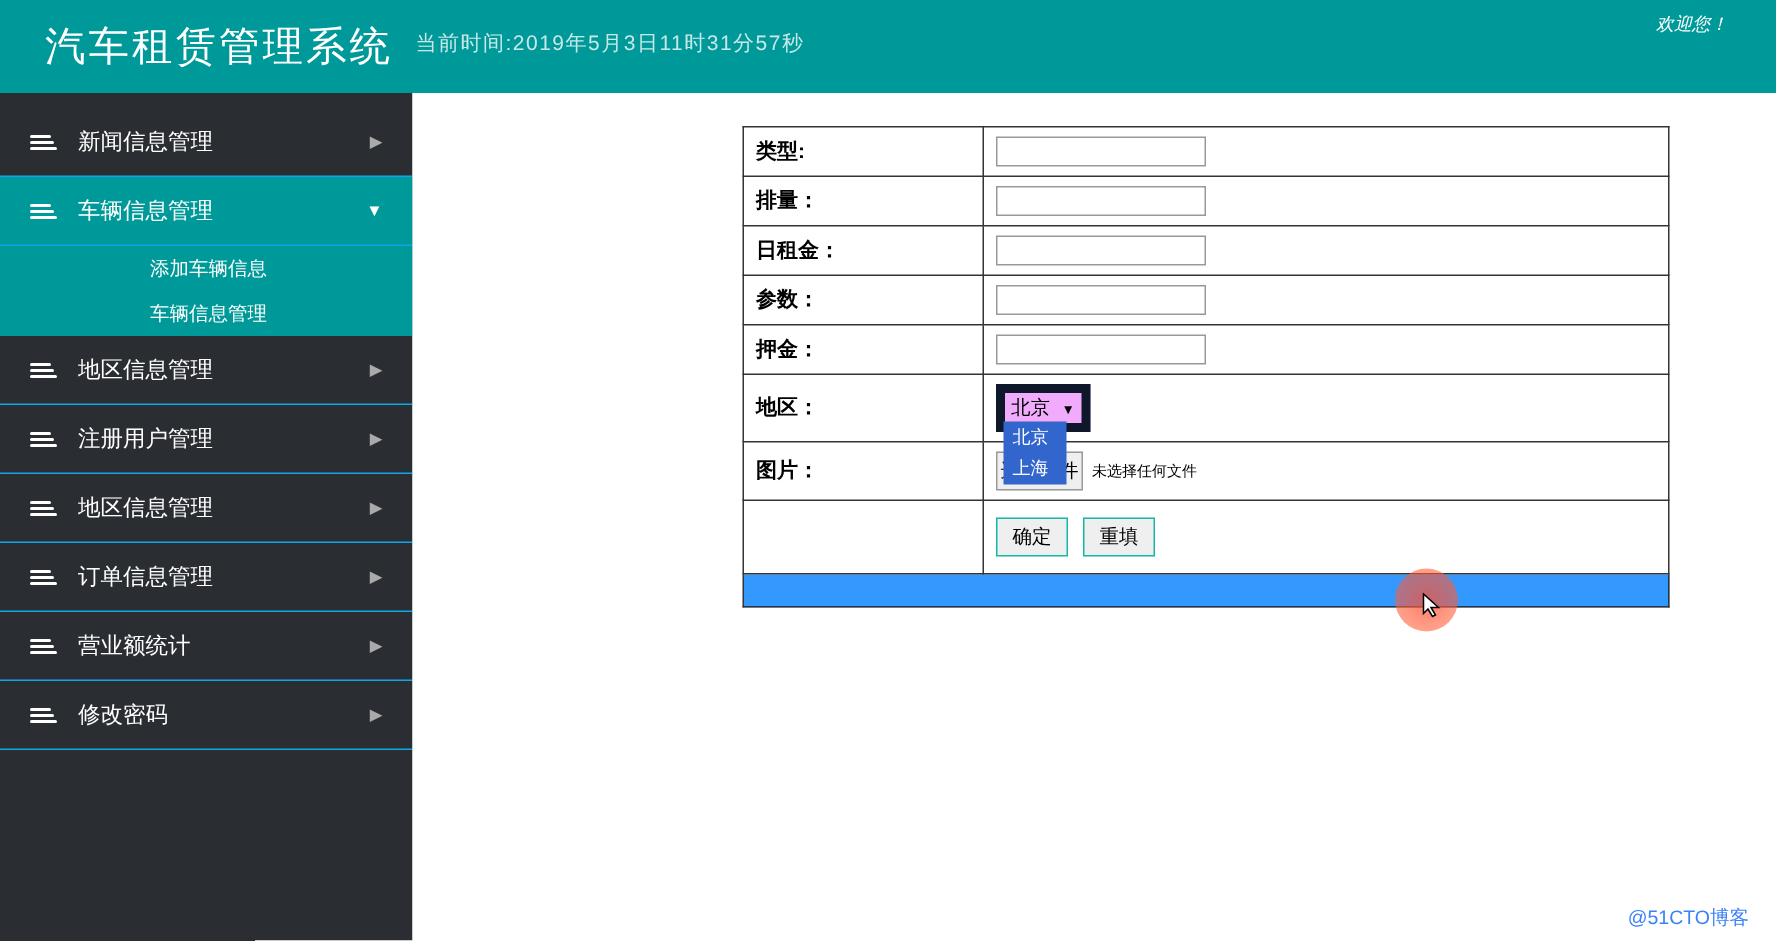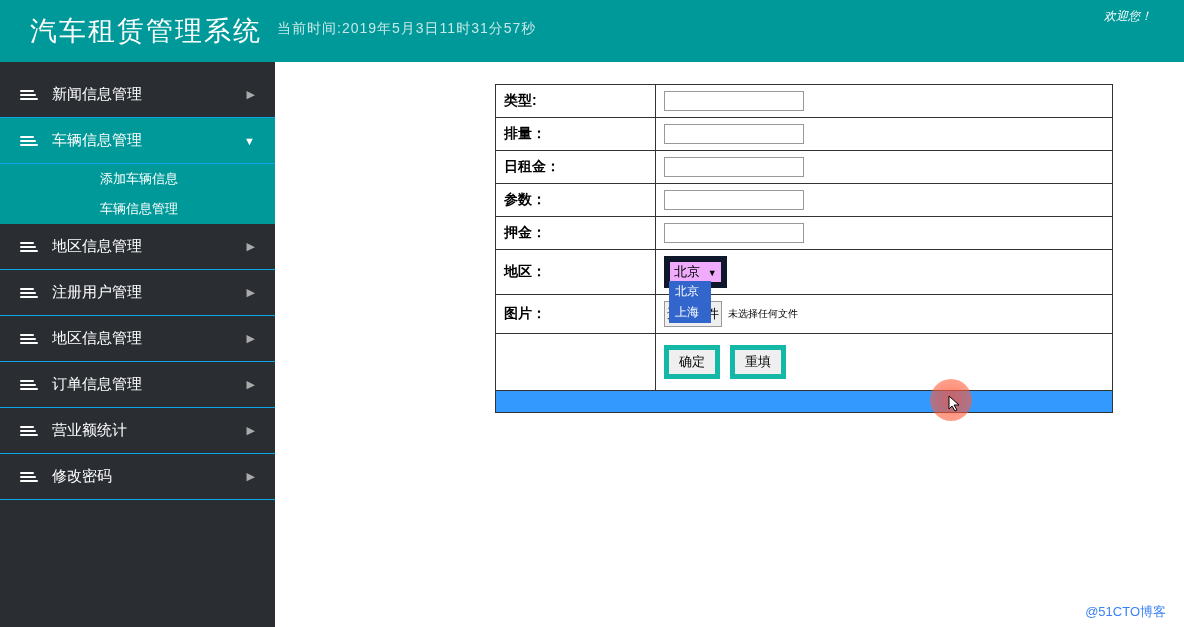--- a/index.html
+++ b/index.html
@@ -174,21 +174,21 @@
     }
     .file-label {
       font-size: 10px;
     }
     .btn-group {
       display: flex;
       gap: 10px;
       padding: 5px 0;
     }
     .form-btn {
-      border: 5px solid #14b8a6;
+      border: 1px solid #14b8a6;
       background: #efefef;
       padding: 3px 10px;
       font-size: 13px;
       cursor: pointer;
       text-align: center;
     }
     .footer-cell {
       background: #3399ff;
       height: 22px;
     }

